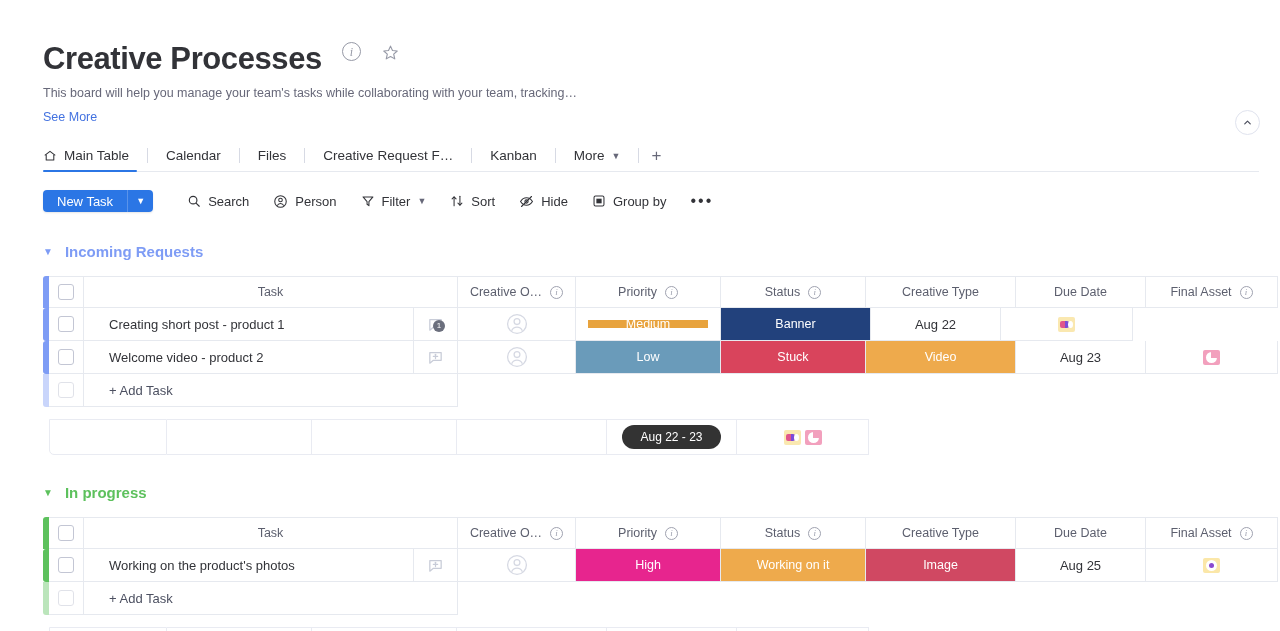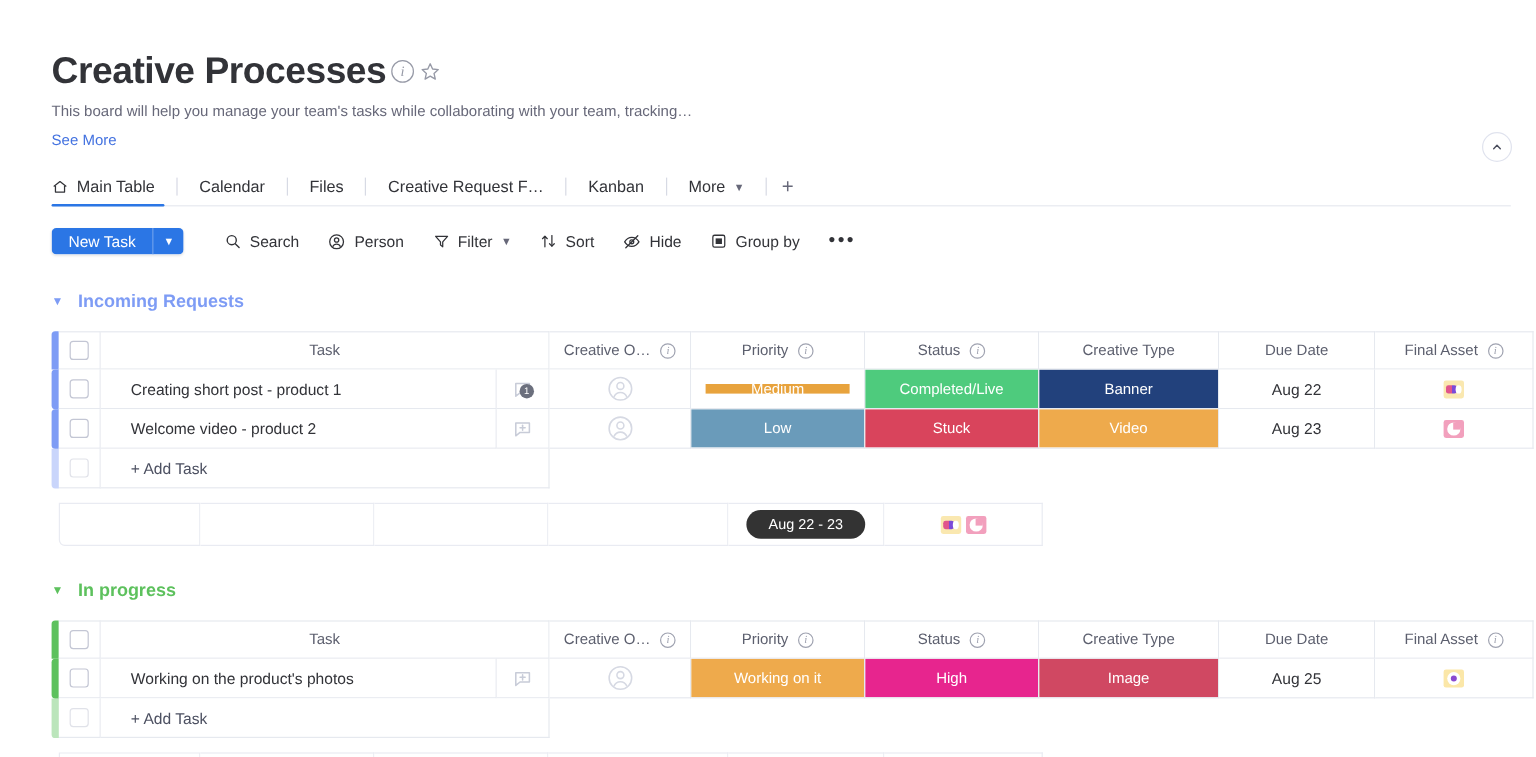--- a/index.html
+++ b/index.html
@@ -8,21 +8,21 @@
     width: 1280px; height: 631px;
     background: #ffffff;
     font-family: "Liberation Sans", sans-serif;
     color: #323338;
     overflow: hidden;
   }
   .page { position: relative; width: 1280px; height: 631px; }
 
   
   .board-head { padding: 42px 0 0 43px; }
-  .title-row { display: flex; align-items: center; gap: 4px; }
+  .title-row { display: flex; gap: 20px; }
   .board-title {
     font-size: 31px; font-weight: 700; letter-spacing: -0.4px;
     color: #323338; line-height: 1.1; margin: 0;
   }
   .icon-btn-round {
     width: 19px; height: 19px; border-radius: 50%;
     border: 1.4px solid #9699a6; color: #9699a6;
     display: inline-flex; align-items: center; justify-content: center;
     font-size: 12px; font-family: "Liberation Serif", serif; font-style: italic;
     line-height: 1; cursor: pointer; flex: none;
@@ -387,23 +387,20 @@
             <svg width="24" height="24" viewBox="0 0 24 24" fill="none" stroke="currentColor" stroke-width="1.3">
                 <circle cx="12" cy="12" r="9.4"></circle>
                 <circle cx="12" cy="9.6" r="2.9"></circle>
                 <path d="M6.6 18.8c1.1-2.5 3.1-3.7 5.4-3.7s4.3 1.2 5.4 3.7"></path>
               </svg>
           </span>
         </div>
         <div class="cell c-prio" style="padding:12px;">
           <span class="pill" style="background:#e8a33d;">Medium</span>
         </div>
-        <div class="cell c-status" style="padding:0;">
-          <span class="pill" style="background:#4ecb7d;">Completed/Live</span>
-        </div>
         <div class="cell c-type" style="padding:0;">
           <span class="pill" style="background:#22417c;">Banner</span>
         </div>
         <div class="cell c-date">
             <span>Aug 22</span>
           </div>
         <div class="cell c-asset">
           <span class="thumbs">
               <span class="thumb th-a"></span>
             </span>
@@ -550,25 +547,25 @@
         </div>
         <div class="cell c-owner">
           <span class="avatar-ico">
             <svg width="24" height="24" viewBox="0 0 24 24" fill="none" stroke="currentColor" stroke-width="1.3">
                 <circle cx="12" cy="12" r="9.4"></circle>
                 <circle cx="12" cy="9.6" r="2.9"></circle>
                 <path d="M6.6 18.8c1.1-2.5 3.1-3.7 5.4-3.7s4.3 1.2 5.4 3.7"></path>
               </svg>
           </span>
         </div>
+        <div class="cell c-prio" style="padding:0;">
+          <span class="pill" style="background:#e7258e;">High</span>
+        </div>
         <div class="cell c-status" style="padding:0;">
           <span class="pill" style="background:#eeaa4c;">Working on it</span>
-        </div>
-        <div class="cell c-prio" style="padding:0;">
-          <span class="pill" style="background:#e7258e;">High</span>
         </div>
         <div class="cell c-type" style="padding:0;">
           <span class="pill" style="background:#d04862;">Image</span>
         </div>
         <div class="cell c-date">
             <span>Aug 25</span>
           </div>
         <div class="cell c-asset">
           <span class="thumbs">
               <span class="thumb th-c"></span>

